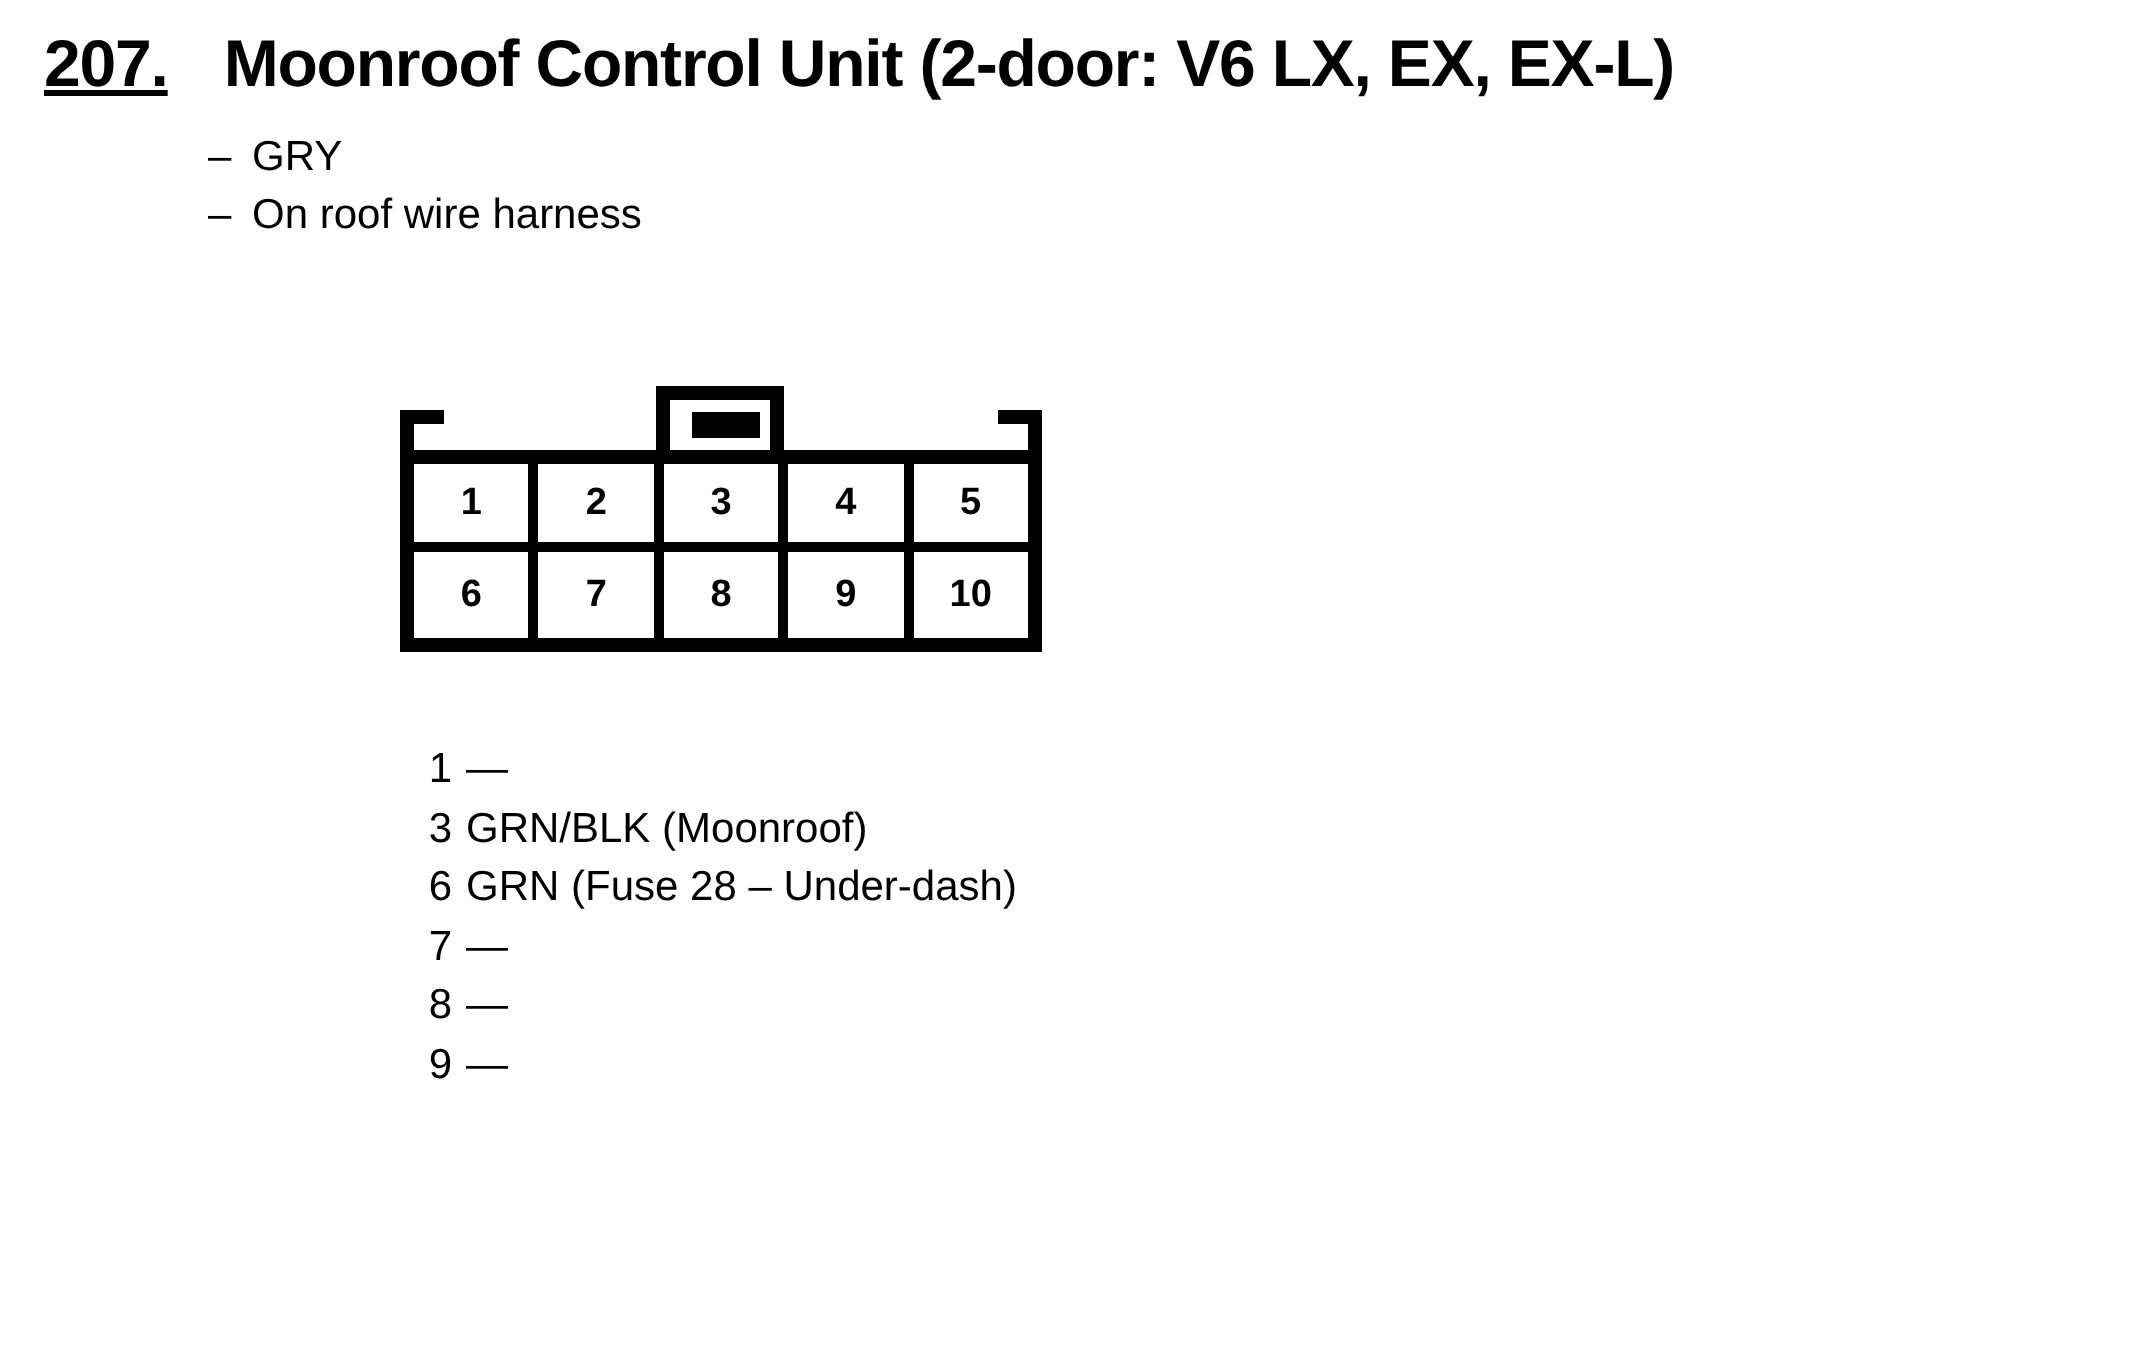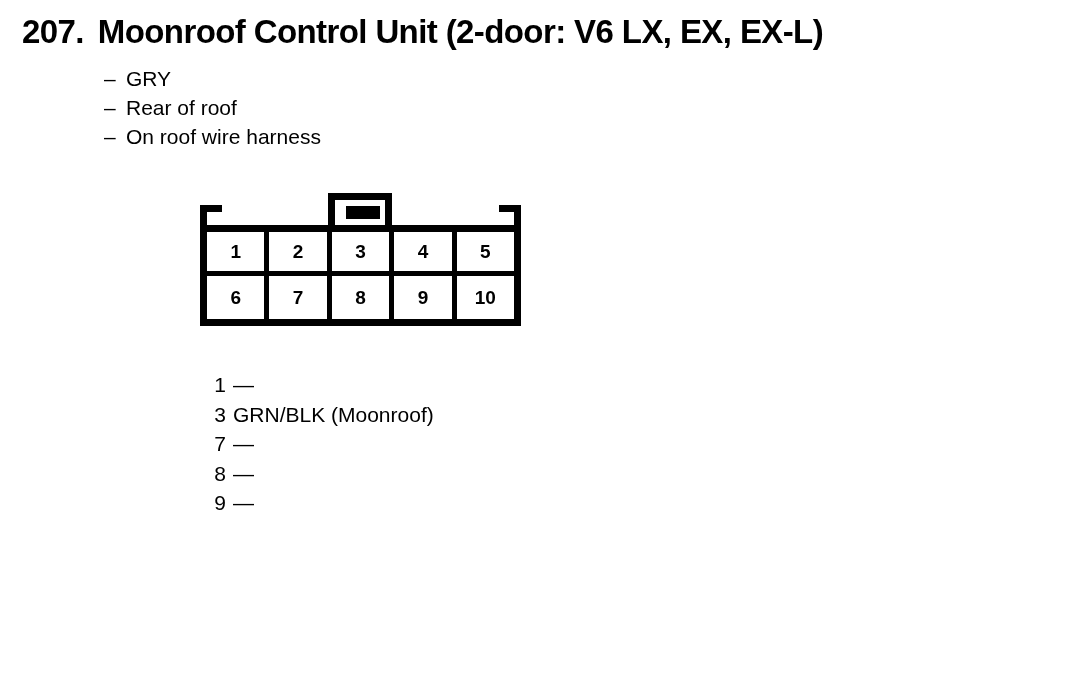--- a/index.html
+++ b/index.html
@@ -22,21 +22,22 @@
     position: absolute;
     left: 22px;
     top: 14px;
     font-size: 33px;
     font-weight: bold;
     letter-spacing: -0.6px;
     white-space: nowrap;
     line-height: 1.1;
   }
   .page-title .title-num {
-    margin-right: 14px;
+    margin-right: 28px;
+    text-decoration: underline;
   }
 
   
   .desc-list {
     position: absolute;
     left: 104px;
     top: 64px;
     font-size: 21px;
     line-height: 29px;
     white-space: nowrap;
@@ -157,23 +158,20 @@
 </head>
 <body>
 
 <div class="page-title">
   <span class="title-num">207.</span><span>Moonroof Control Unit (2-door: V6 LX, EX, EX-L)</span>
 </div>
 
 <div class="desc-list">
   <span class="desc-line">
     <span class="desc-dash">–</span><span>GRY</span>
-  </span>
-  <span class="desc-line">
-    <span class="desc-dash">–</span><span>Rear of roof</span>
   </span>
   <span class="desc-line">
     <span class="desc-dash">–</span><span>On roof wire harness</span>
   </span>
 </div>
 
 <div class="connector">
 
   <div class="conn-tab">
     <div class="conn-tab-slot"></div>
@@ -203,20 +201,23 @@
 </div>
 
 <div class="pin-list">
   <span class="pin-row">
     <span class="pin-num">1</span><span class="pin-desc">—</span>
   </span>
   <span class="pin-row">
     <span class="pin-num">3</span><span class="pin-desc">GRN/BLK (Moonroof)</span>
   </span>
   <span class="pin-row">
+    <span class="pin-num">6</span><span class="pin-desc">GRN (Fuse 28 – Under-dash)</span>
+  </span>
+  <span class="pin-row">
     <span class="pin-num">7</span><span class="pin-desc">—</span>
   </span>
   <span class="pin-row">
     <span class="pin-num">8</span><span class="pin-desc">—</span>
   </span>
   <span class="pin-row">
     <span class="pin-num">9</span><span class="pin-desc">—</span>
   </span>
 </div>
 

